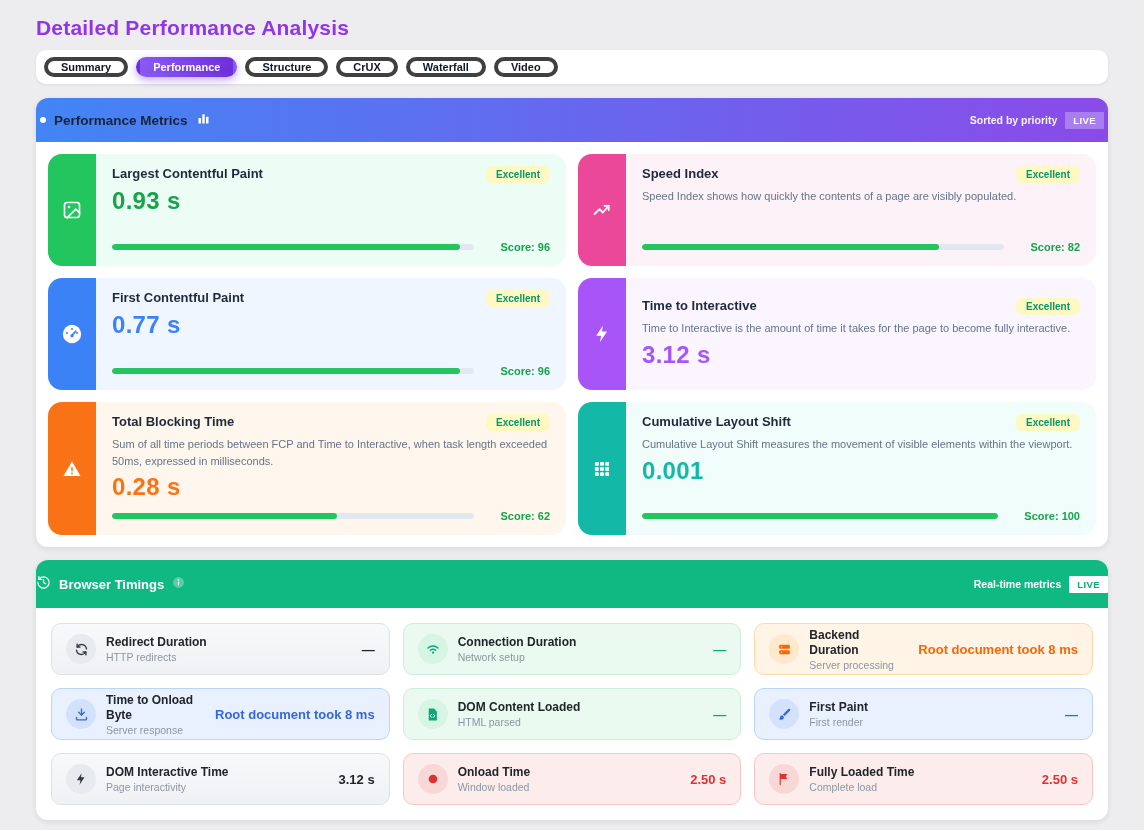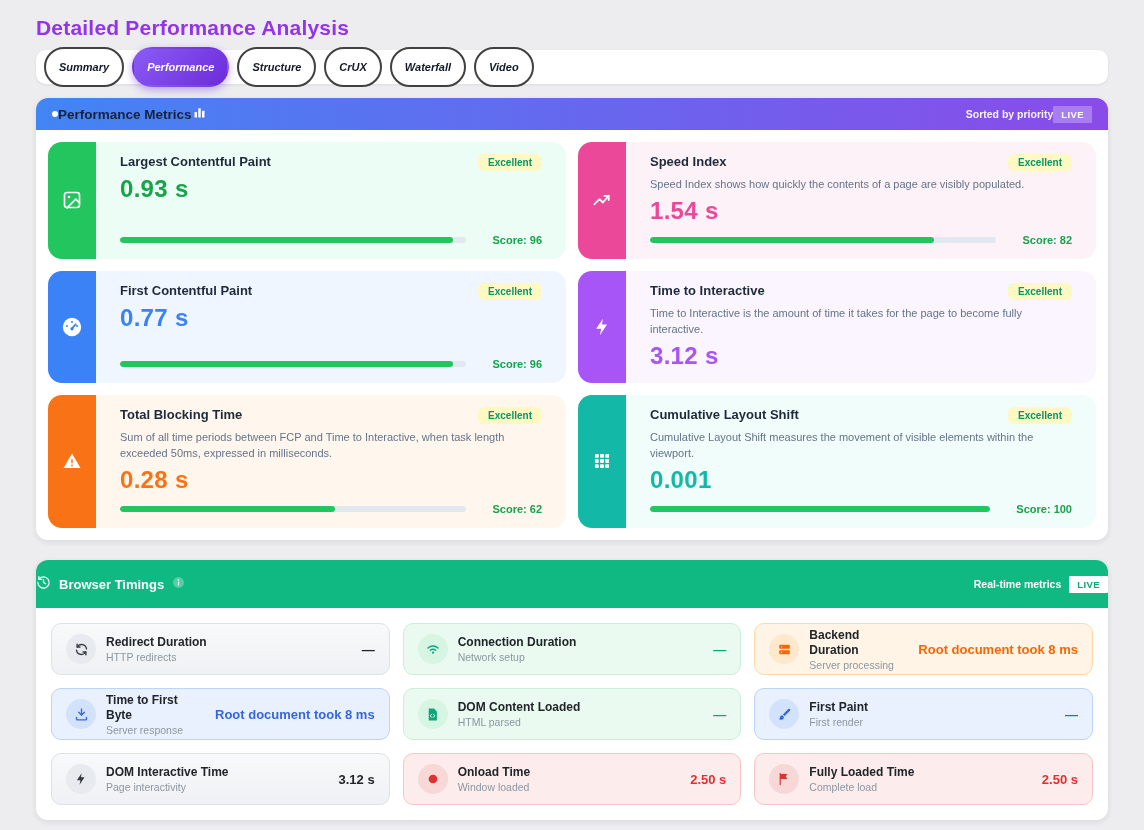--- a/index.html
+++ b/index.html
@@ -2,42 +2,42 @@
 <html><head>
 <meta charset="utf-8">
 <style>
   html,body{margin:0;padding:0;}
   body{width:1144px;height:830px;background:#EDEDEF;font-family:"Liberation Sans",sans-serif;position:relative;overflow:hidden;color:#1E293B;}
 
   .page-title{position:absolute;left:36px;top:16px;margin:0;font-size:21px;font-weight:800;color:#9333EA;letter-spacing:.2px;}
 
   .tabbar{position:absolute;left:36px;top:50px;width:1072px;height:34px;background:#fff;border-radius:10px;
     box-shadow:0 1px 3px rgba(17,24,39,.08);display:flex;align-items:center;gap:8px;padding:0 8px;box-sizing:border-box;}
-  .tab{height:40px;padding:0 13px;border-radius:999px;border:2px solid #404040;background:#fff;color:#111827;
-    font-size:11px;font-weight:700;font-family:inherit;display:inline-flex;align-items:center;cursor:pointer;font-style:italic;}
+  .tab{height:20px;padding:0 13px;border-radius:999px;border:4px solid #404040;background:#fff;color:#111827;
+    font-size:11px;font-weight:700;font-family:inherit;display:inline-flex;align-items:center;cursor:pointer;}
   .tab.active{background:linear-gradient(135deg,#8B5CF6,#6C2BD9);border-color:transparent;color:#fff;box-shadow:0 3px 8px rgba(109,40,217,.4);}
 
   .panel{position:absolute;left:36px;width:1072px;background:#fff;border-radius:12px;box-shadow:0 2px 6px rgba(17,24,39,.09);box-sizing:border-box;}
   .perf-panel{top:98px;}
   .bt-panel{top:560px;}
 
-  .perf-header{height:32px;border-radius:12px 12px 0 0;background:linear-gradient(90deg,#4285F4,#8A4BE8);
-    display:flex;align-items:center;padding:0 16px;}
+  .perf-header{height:44px;border-radius:12px 12px 0 0;background:linear-gradient(90deg,#4285F4,#8A4BE8);
+    display:flex;align-items:center;gap:8px;padding:0 4px;}
   .perf-header .dot{width:6px;height:6px;border-radius:50%;background:#fff;}
   .section-title-dark{margin:0;font-size:13.5px;font-weight:800;color:#17233B;}
   .spacer{flex:1;}
   .sorted-label{font-size:10.5px;font-weight:600;color:rgba(255,255,255,.93);}
   .live-badge{font-size:9.5px;font-weight:800;letter-spacing:.4px;padding:3px 8px;border-radius:1px;}
   .live-perf{background:rgba(255,255,255,.28);color:#fff;}
   .live-bt{background:#fff;color:#0CA678;}
 
   .metric-grid{display:grid;grid-template-columns:1fr 1fr;gap:12px;padding:12px;}
   .metric-card{display:flex;border-radius:14px;overflow:hidden;min-height:112px;}
   .metric-iconcol{width:48px;flex:none;display:flex;align-items:center;justify-content:center;}
-  .metric-body{flex:1;padding:12px 24px 13px;display:flex;flex-direction:column;box-sizing:border-box;justify-content:center;}
+  .metric-body{flex:1;padding:12px 16px 13px;display:flex;flex-direction:column;box-sizing:border-box;justify-content:center;}
   .metric-toprow{display:flex;align-items:flex-start;}
   .metric-title{font-size:13px;font-weight:700;color:#1E293B;}
   .metric-badge{margin-left:auto;background:#fef9c3;color:#059669;font-size:10px;font-weight:700;padding:3px 10px;border-radius:6px;}
   .metric-desc{font-size:11px;color:#64748B;margin-top:5px;line-height:1.5;max-width:460px;}
   .metric-value{font-size:24px;font-weight:800;margin-top:4px;letter-spacing:.3px;}
   .metric-barrow{display:flex;align-items:center;gap:26px;margin-top:auto;padding-top:9px;}
   .bar-track{flex:1;height:6px;border-radius:3px;background:#E2E8F0;overflow:hidden;}
   .bar-fill{height:100%;border-radius:3px;background:#22C55E;}
   .metric-score{font-size:11px;font-weight:800;color:#16A34A;white-space:nowrap;}
 
@@ -134,21 +134,20 @@
               <path d="M3 17l6-6 4 4 7-8"></path>
               <polyline points="15 7 20 7 20 12"></polyline>
             </svg>
         </div>
         <div class="metric-body">
           <div class="metric-toprow">
             <span class="metric-title">Speed Index</span>
             <span class="metric-badge">Excellent</span>
           </div>
           <div class="metric-desc">Speed Index shows how quickly the contents of a page are visibly populated.</div>
-          <div class="metric-value">1.54 s</div>
           <div class="metric-barrow">
             <div class="bar-track">
                 <div class="bar-fill" style="width: 82%;"></div>
               </div>
             <span class="metric-score">Score: 82</span>
           </div>
         </div>
       </div>
 
       <div class="metric-card mc-blue">
@@ -327,21 +326,21 @@
 
       <div class="timing-card tc-blue">
         <div class="timing-icon">
           <svg width="15" height="15" viewBox="0 0 24 24" fill="none" stroke="#3566E0" stroke-width="2.2" stroke-linecap="round" stroke-linejoin="round">
               <path d="M12 3v9.5"></path>
               <polyline points="7.5 8.5 12 13 16.5 8.5"></polyline>
               <path d="M4 16.5v2.5a1.5 1.5 0 0 0 1.5 1.5h13a1.5 1.5 0 0 0 1.5-1.5v-2.5"></path>
             </svg>
         </div>
         <div class="timing-text">
-          <span class="timing-title">Time to First Byte</span>
+          <span class="timing-title">Time to Onload Byte</span>
           <span class="timing-sub">Server response</span>
         </div>
         <span class="timing-value">Root document took 8 ms</span>
       </div>
 
       <div class="timing-card tc-green">
         <div class="timing-icon">
           <svg width="15" height="15" viewBox="0 0 24 24">
               <path d="M6 2.5h8.5L19 7v14.5H6z" fill="#0CA678"></path>
               <path d="M10.5 11.5L8.5 14l2 2.5" stroke="#fff" stroke-width="1.5" fill="none" stroke-linecap="round" stroke-linejoin="round"></path>

